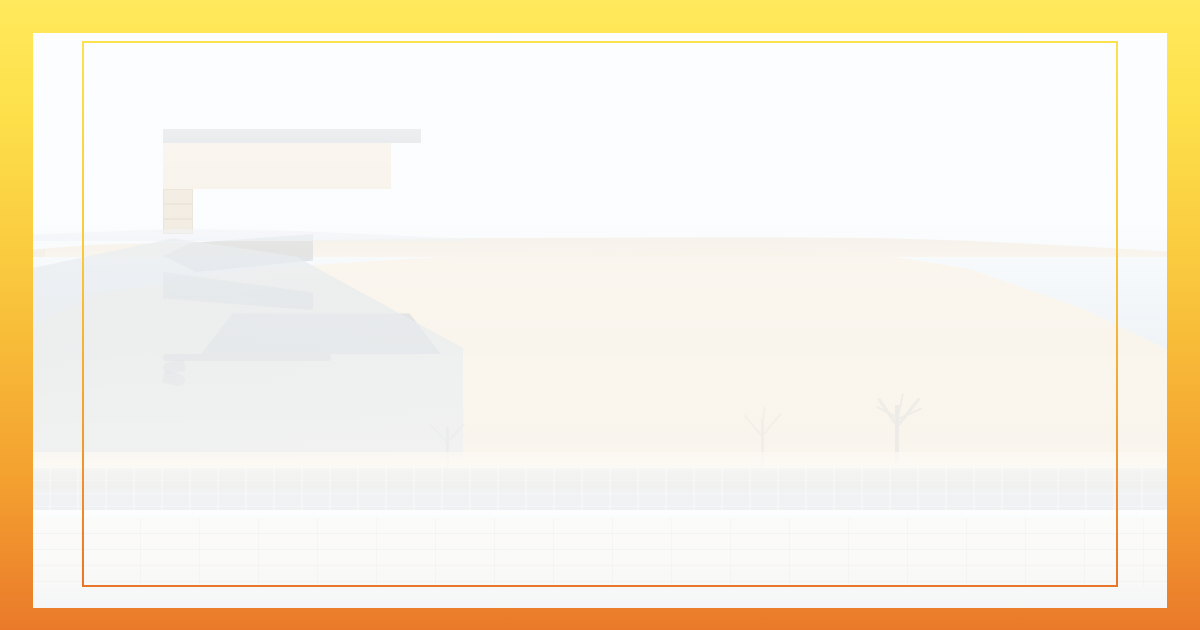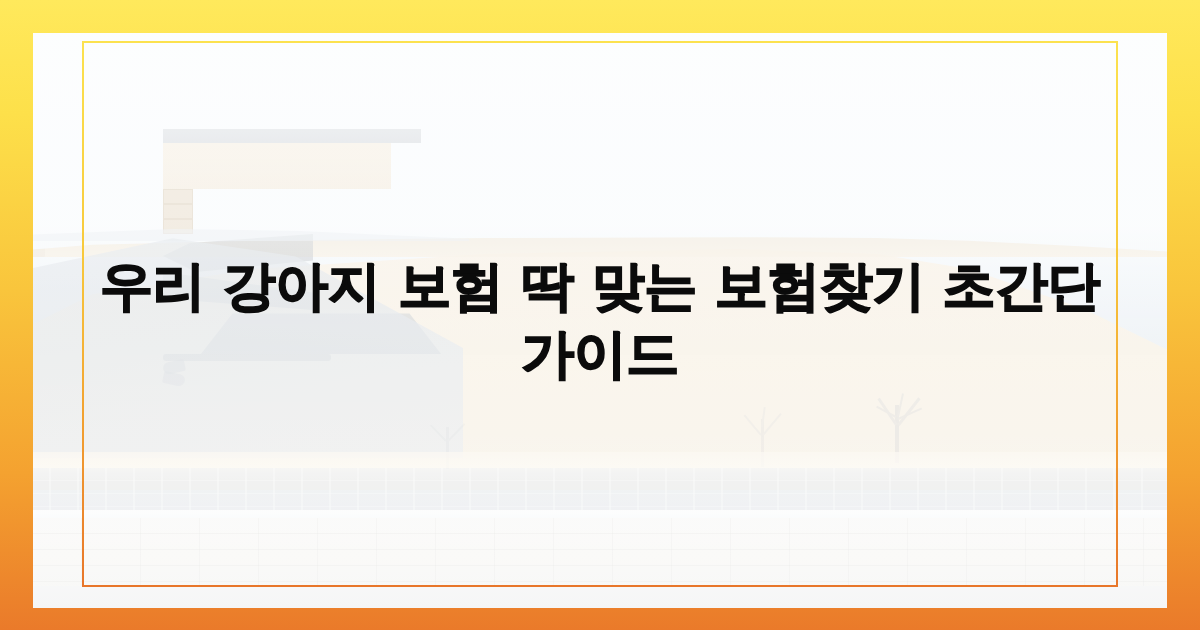--- a/index.html
+++ b/index.html
@@ -262,16 +262,15 @@
       <div class="brick"></div>
       <div class="brick-lines"></div>
       <div class="ground"></div>
 
       <div class="wash"></div>
       <div class="wash2"></div>
     </div>
 
     <div id="inner-border"></div>
 
-    <h1 id="headline">우리 강아지 보험 딱 맞는 보험찾기 초간단 가이드</h1>
 
   </div>
 </div>
 
 </body></html>

